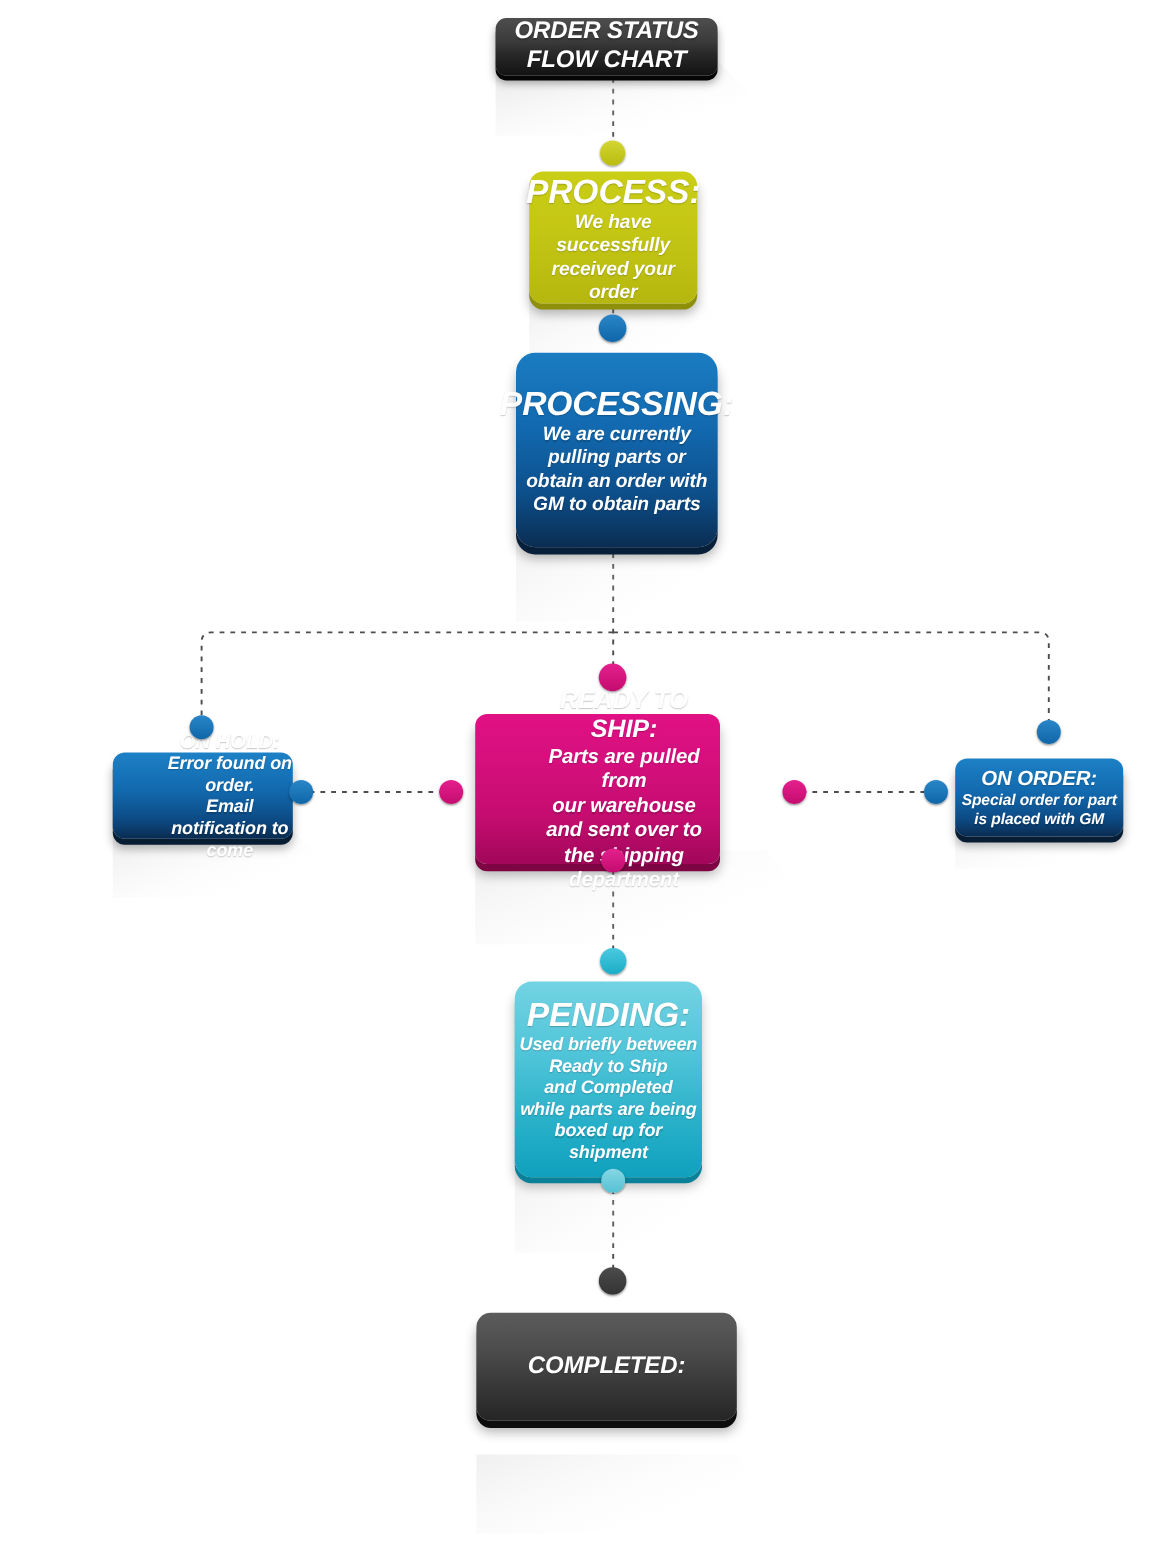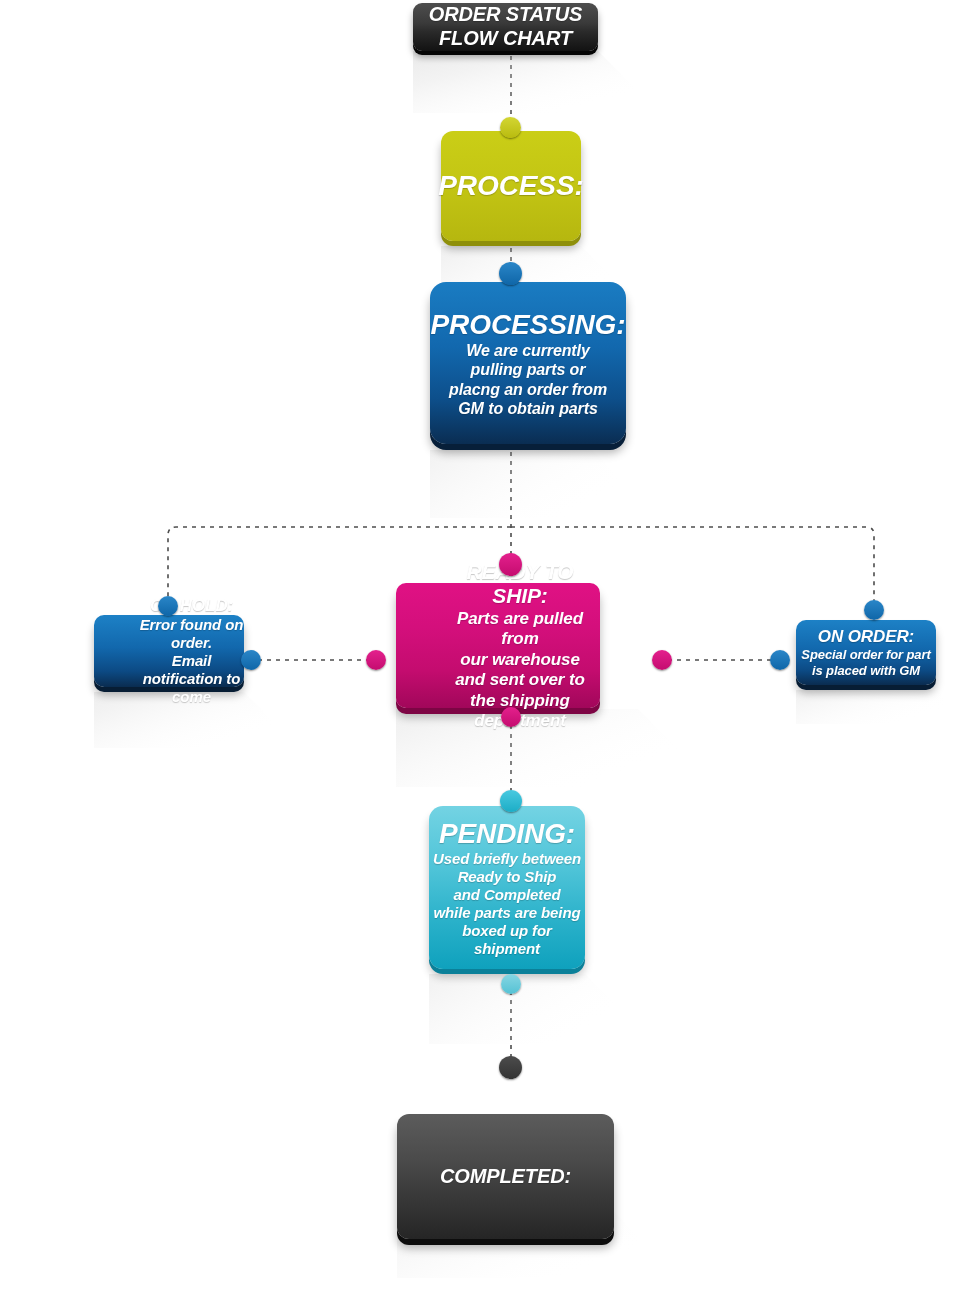--- a/index.html
+++ b/index.html
@@ -35,20 +35,21 @@
     color: #ffffff;
     text-align: center;
     font-style: italic;
     font-weight: bold;
     display: flex;
     flex-direction: column;
     align-items: center;
     justify-content: center;
     letter-spacing: -0.1px;
     z-index: 4;
+    margin-top: 12px;
   }
   .node .ttl {
     font-size: 28px;
     line-height: 1.18;
     white-space: pre-line;
     text-shadow: 0 1px 1px rgba(0,0,0,.22);
   }
   .node .body {
     font-size: 16px;
     line-height: 1.2;
@@ -78,21 +79,21 @@
   #node-process {
     left: 441px; top: 131px;
     width: 140px; height: 110px;
     background: linear-gradient(180deg,#cace16 0%, #c4c614 45%, #b6b70f 100%);
     box-shadow: 0 5px 0 0 #8e8f0a, 0 8px 9px rgba(0,0,0,.28);
   }
 
   
   #node-processing {
     left: 430px; top: 282px;
-    width: 196px; height: 162px;
+    width: 168px; height: 162px;
     border-radius: 16px;
     background: linear-gradient(180deg,#1a7cc2 0%, #1268ae 40%, #0d4f8b 72%, #0a2d52 100%);
     box-shadow: 0 6px 0 0 #071f39, 0 9px 10px rgba(0,0,0,.30);
   }
 
   
   #node-onhold {
     left: 94px; top: 615px;
     width: 150px; height: 72px;
     border-radius: 10px;
@@ -131,22 +132,22 @@
     left: 429px; top: 806px;
     width: 156px; height: 163px;
     border-radius: 14px;
     background: linear-gradient(180deg,#73d3e3 0%, #4fc4d8 38%, #28b0c9 72%, #0fa1bd 100%);
     box-shadow: 0 5px 0 0 #0b8099, 0 8px 9px rgba(0,0,0,.24);
   }
   #node-pending .body { font-size: 15px; }
 
   
   #node-completed {
-    left: 397px; top: 1114px;
-    width: 217px; height: 125px;
+    left: 397px; top: 1082px;
+    width: 217px; height: 90px;
     border-radius: 12px;
     background: linear-gradient(180deg,#5c5c5c 0%, #4a4a4a 38%, #3a3a3a 64%, #252525 100%);
     box-shadow: 0 6px 0 0 #0d0d0d, 0 9px 10px rgba(0,0,0,.30);
   }
   #node-completed .ttl { font-size: 20px; }
   #node-completed .body { font-size: 16px; }
 
   
   .dot {
     position: absolute;
@@ -235,27 +236,30 @@
 
   <div class="dot" style="left:499px; top:1056px; width:23px; height:23px; background:linear-gradient(180deg,#4c4c4c,#333333);"></div>
 
   <div class="node" id="title-box">
     <div class="ttl">ORDER STATUS
 FLOW CHART</div>
   </div>
 
   <div class="node" id="node-process">
     <div class="ttl">PROCESS:</div>
+    <div class="body">We have
+successfully
+received your order</div>
   </div>
 
   <div class="node" id="node-processing">
     <div class="ttl">PROCESSING:</div>
     <div class="body">We are currently
 pulling parts or
-placng an order from
+obtain an order with
 GM to obtain parts</div>
   </div>
 
   <div class="node" id="node-onhold">
     <div class="ttl">ON HOLD:</div>
     <div class="body">Error found on order.
 Email notification to come</div>
   </div>
 
   <div class="node" id="node-ready">

